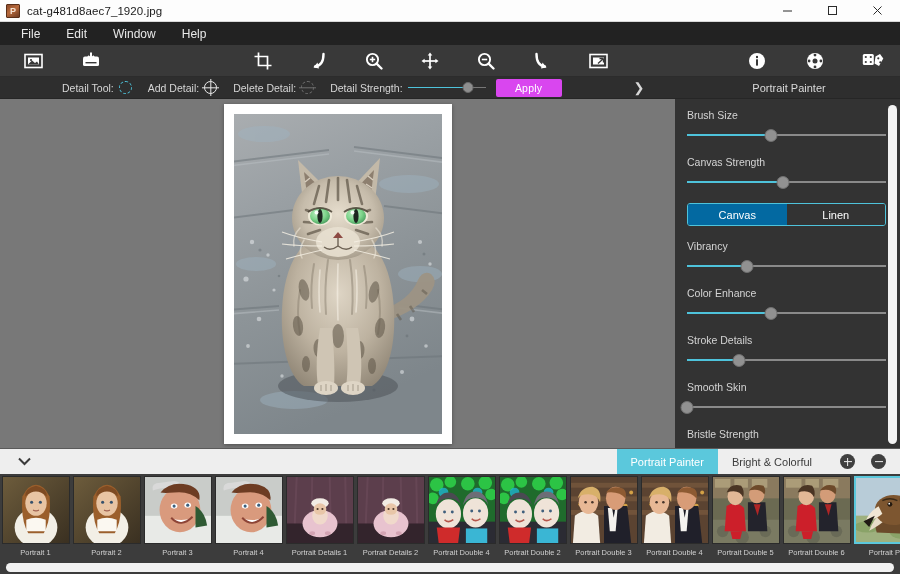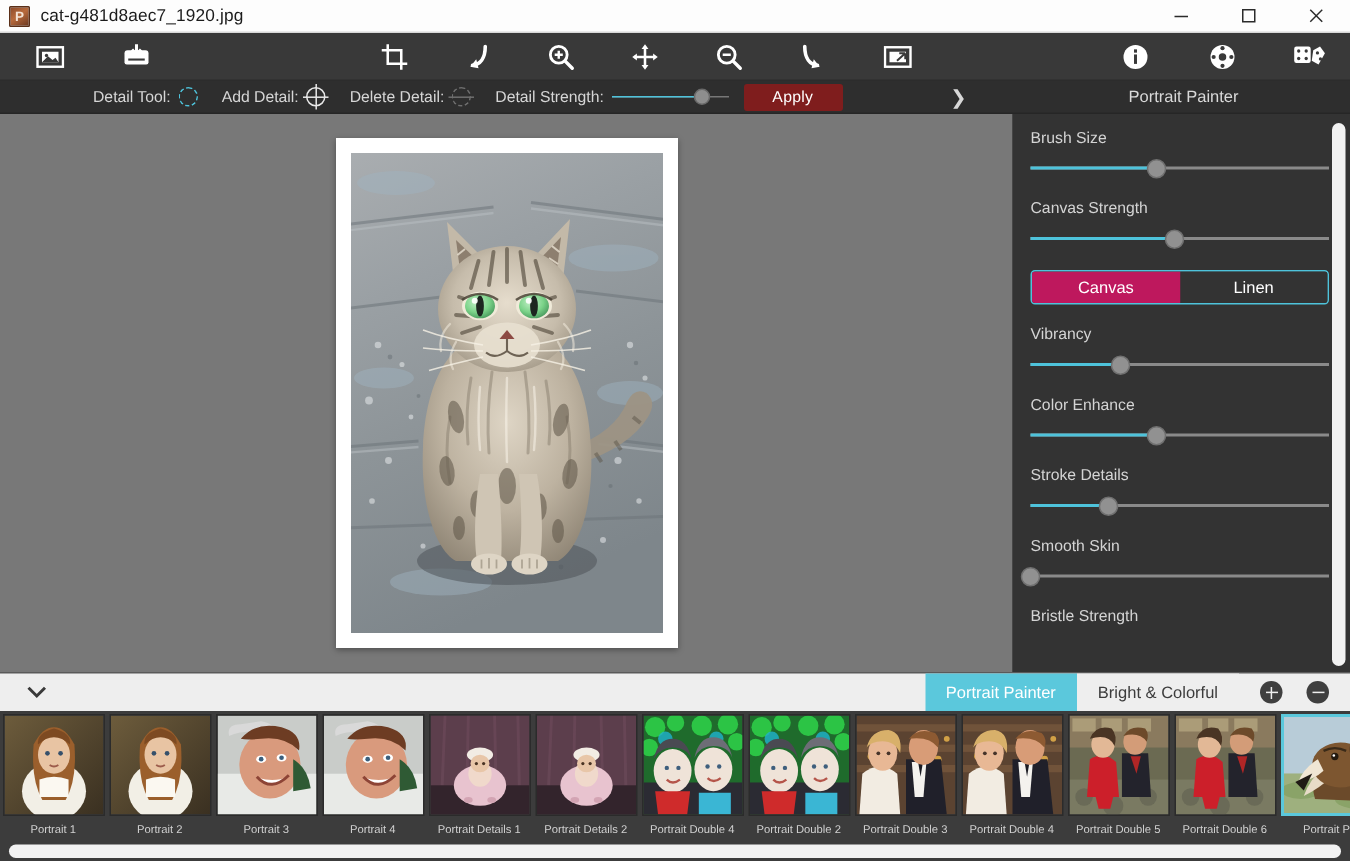--- a/index.html
+++ b/index.html
@@ -71,21 +71,21 @@
   .ring .vline { top: -3px; bottom: -3px; left: 50%; width: 1.4px; transform: translateX(-50%); }
 
   .mini-slider { width: 78px; height: 12px; position: relative; display: flex; align-items: center; }
   .mini-slider .track { position: absolute; left: 0; right: 0; height: 1.6px; background: #777; }
   .mini-slider .fill { position: absolute; left: 0; height: 1.6px; background: #4ec3db; }
   .mini-slider .knob {
     position: absolute; width: 11px; height: 11px; border-radius: 50%;
     background: #8e8e8e; border: 1px solid #6a6a6a; transform: translateX(-50%);
   }
   .apply-btn {
-    background: #7f1d1d; color: #ffffff; font-size: 10.5px;
+    background: #d946ef; color: #ffffff; font-size: 10.5px;
     padding: 3px 0; width: 66px; text-align: center; border-radius: 2px;
     margin-left: 10px; letter-spacing: .2px;
   }
   .chev-right { color: #d8d8d8; font-size: 13px; margin-left: 72px; }
   .opt-preset-name {
     position: absolute; left: 680px; width: 218px; text-align: center;
     font-size: 11px; color: #d9d9d9;
   }
 
   
@@ -115,21 +115,21 @@
     position: absolute; width: 13px; height: 13px; border-radius: 50%;
     background: #919191; border: 1px solid #707070; transform: translateX(-50%);
   }
   .seg {
     display: flex; height: 23px; border: 1px solid #4ec3db; border-radius: 3px; overflow: hidden;
   }
   .seg-btn {
     flex: 1; display: flex; align-items: center; justify-content: center;
     font-size: 11px; color: #ffffff; background: #333333;
   }
-  .seg-btn.active { background: #be185d; }
+  .seg-btn.active { background: #0369a1; }
   .panel-scroll {
     position: absolute; top: 6px; right: 3px; width: 9px; bottom: 4px;
     background: #333; border-radius: 5px;
   }
   .panel-scroll .thumb {
     position: absolute; top: 0; left: 0; width: 9px; height: 100%;
     background: #f2f2f2; border-radius: 5px;
   }
 
   
@@ -207,20 +207,26 @@
       </div>
       <div class="win-btn close">
         <svg width="11" height="11" viewBox="0 0 11 11">
             <line x1="1.5" y1="1.5" x2="9.5" y2="9.5" stroke="currentColor" stroke-width="1"></line>
             <line x1="9.5" y1="1.5" x2="1.5" y2="9.5" stroke="currentColor" stroke-width="1"></line>
           </svg>
       </div>
     </div>
   </div>
 
+  <div class="menubar">
+    <div class="menu-item">File</div>
+    <div class="menu-item">Edit</div>
+    <div class="menu-item">Window</div>
+    <div class="menu-item">Help</div>
+  </div>
 
   <div class="toolbar">
     <div style="width:18px"></div>
     <div class="tb-icon">
       <svg width="19" height="16" viewBox="0 0 19 16">
           <rect x="1" y="1.5" width="17" height="13" fill="none" stroke="#fff" stroke-width="1.6"></rect>
           <rect x="4" y="4.5" width="11" height="7" fill="#fff"></rect>
           <circle cx="7" cy="7" r="1.1" fill="#393939"></circle>
           <path d="M4 11.5 L8 7.5 L11 10 L13 8.5 L15 11.5 Z" fill="#393939"></path>
         </svg>

